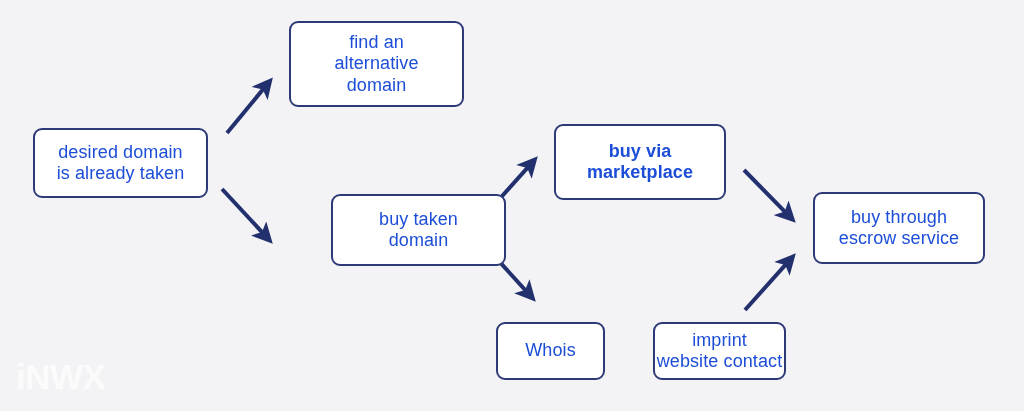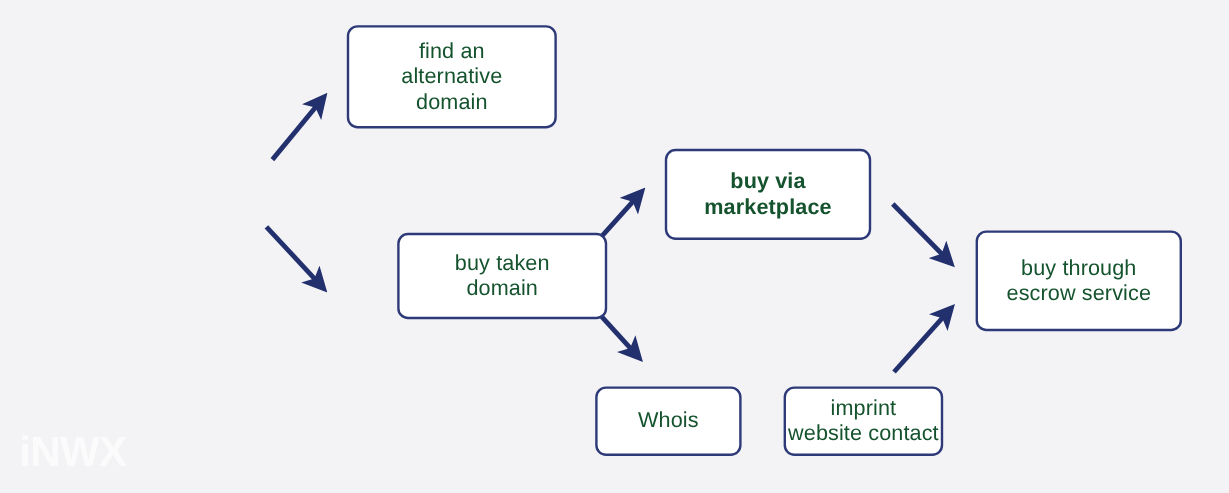--- a/index.html
+++ b/index.html
@@ -18,21 +18,21 @@
     position: relative;
     width: 1024px;
     height: 411px;
   }
   .node {
     position: absolute;
     box-sizing: border-box;
     background: #ffffff;
     border: 2px solid #2d3a77;
     border-radius: 9px;
-    color: #14532d;
+    color: #1d4ed8;
     display: flex;
     align-items: center;
     justify-content: center;
     text-align: center;
     line-height: 1.18;
     font-size: 18px;
     letter-spacing: 0.1px;
     white-space: pre-line;
     z-index: 3;
   }
@@ -82,44 +82,48 @@
     <g id="arrow-lines" stroke="#22306e" stroke-width="4" stroke-linecap="butt" fill="none" marker-end="url(#ah)">
         <line x1="227" y1="133" x2="268.27436575525644" y2="82.94385429681668"></line>
         <line x1="222" y1="189" x2="267.8759401056945" y2="238.4048585753633"></line>
         <line x1="487" y1="213" x2="532.9920948582318" y2="161.70112496581842"></line>
         <line x1="487" y1="248" x2="530.9459448540332" y2="296.34053933943653"></line>
         <line x1="744" y1="170" x2="790.6957905516584" y2="217.57684320357652"></line>
         <line x1="745" y1="310" x2="790.9920948582318" y2="258.7011249658184"></line>
       </g>
   </svg>
 
+  <div class="node" id="node-desired" style="left: 33px; top: 128px; width: 175px; height: 70px;">
+    <span class="node-text">desired domain
+is already taken</span>
+  </div>
 
   <div class="node" id="node-alternative" style="left: 289px; top: 21px; width: 175px; height: 86px;">
     <span class="node-text">find an
 alternative
 domain</span>
   </div>
 
   <div class="node" id="node-buytaken" style="left: 289px; top: 194px; width: 175px; height: 72px; margin-left: 42px;">
     <span class="node-text">buy taken
 domain</span>
   </div>
 
   <div class="node" id="node-marketplace" style="left: 554px; top: 124px; width: 172px; height: 76px; font-weight: bold;">
     <span class="node-text">buy via
 marketplace</span>
   </div>
 
-  <div class="node" id="node-escrow" style="left: 813px; top: 192px; width: 172px; height: 84px;">
+  <div class="node" id="node-escrow" style="left: 813px; top: 192px; width: 172px; height: 72px;">
     <span class="node-text">buy through
 escrow service</span>
   </div>
 
 
-  <div class="node" id="node-whois" style="left: 496px; top: 322px; width: 122px; height: 58px;">
+  <div class="node" id="node-whois" style="left: 496px; top: 322px; width: 109px; height: 58px;">
     <span class="node-text">Whois</span>
   </div>
 
   <div class="node" id="node-imprint" style="left: 653px; top: 322px; width: 133px; height: 58px;">
     <span class="node-text">imprint
 website contact</span>
   </div>
 
   <div class="logo">iNWX</div>
 

